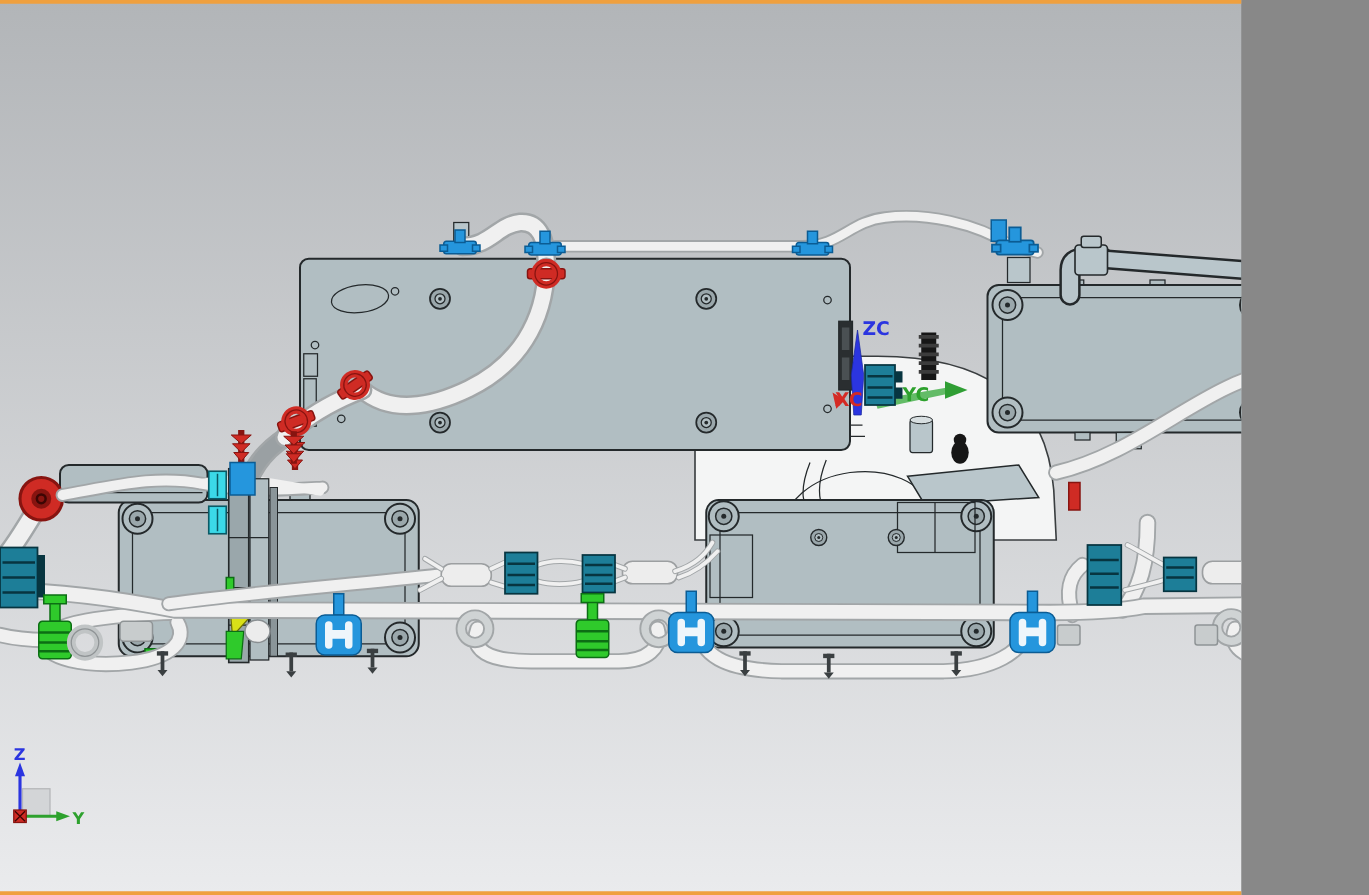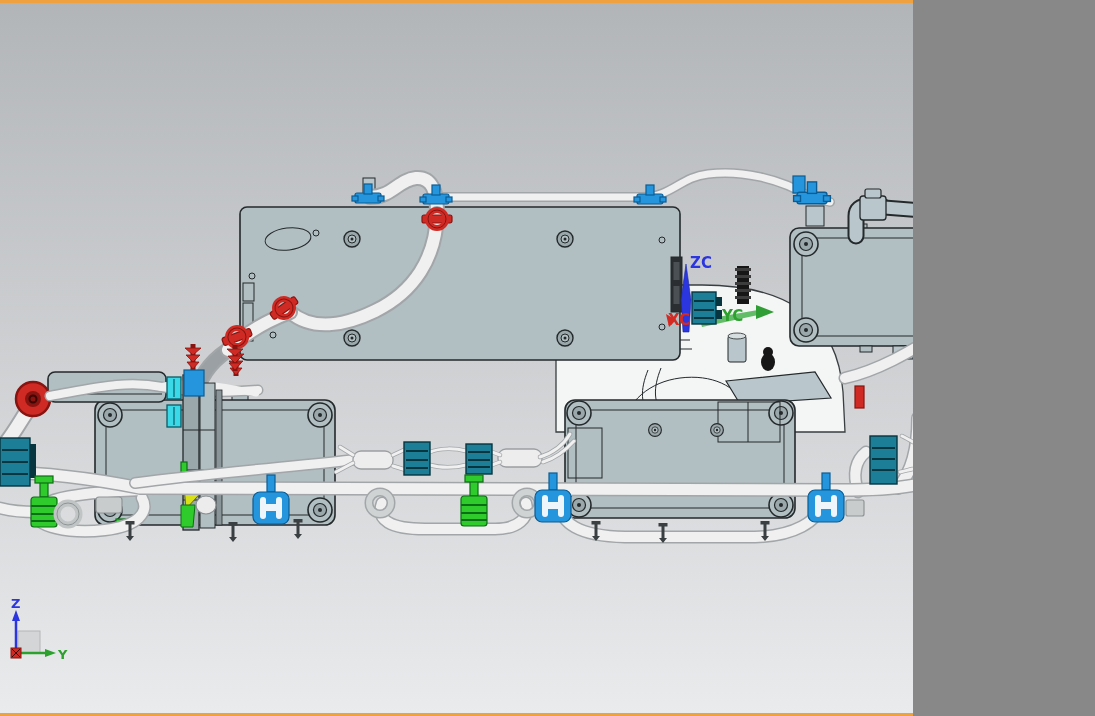--- a/index.html
+++ b/index.html
@@ -1,16 +1,16 @@
 <!DOCTYPE html>
 <html style="--border_orange: #efa03f; --bg_top: #b2b5b8; --bg_bottom: #eaebed; --panel: #b1bec2; --panel_dark: #9aa7ab; --ink: #24292b; --tube: #f0f0f0; --tube_edge: #a2a6a8; --gray_pipe: #b9c6cb; --red: #cf2b24; --dark_red: #871410; --blue: #2596dd; --blue_dark: #0b5c94; --cyan: #3bd9e8; --teal: #1d7e98; --teal_dark: #073540; --green: #2fca2b; --green_dark: #0c6e14; --yellow: #d9e018; --axis_blue: #2b35e0; --axis_green: #2da12d; --axis_red: #d42a24; --black_part: #161616; --white_body: #f4f5f5;"><head>
 <meta charset="utf-8">
 <style>
   html,body{margin:0;padding:0;background:#888;}
-  #stage{width:913px;height:716px;position:relative;overflow:hidden;
+  #stage{width:993px;height:716px;position:relative;overflow:hidden;
          font-family:"DejaVu Sans", sans-serif;}
   svg{display:block;}
   .panel{fill:var(--panel);stroke:var(--ink);stroke-width:1.6;}
   .panel-thin{fill:var(--panel);stroke:var(--ink);stroke-width:1;}
   .detail{fill:none;stroke:var(--ink);stroke-width:1;}
   .tube-o{fill:none;stroke:var(--tube_edge);stroke-linecap:round;stroke-linejoin:round;}
   .tube{fill:none;stroke:var(--tube);stroke-linecap:round;stroke-linejoin:round;}
   .wire{fill:none;stroke:var(--tube);stroke-width:3;stroke-linecap:round;}
   .wire-o{fill:none;stroke:var(--tube_edge);stroke-width:4.5;stroke-linecap:round;}
   .graypipe-o{fill:none;stroke:var(--ink);stroke-linecap:round;}

